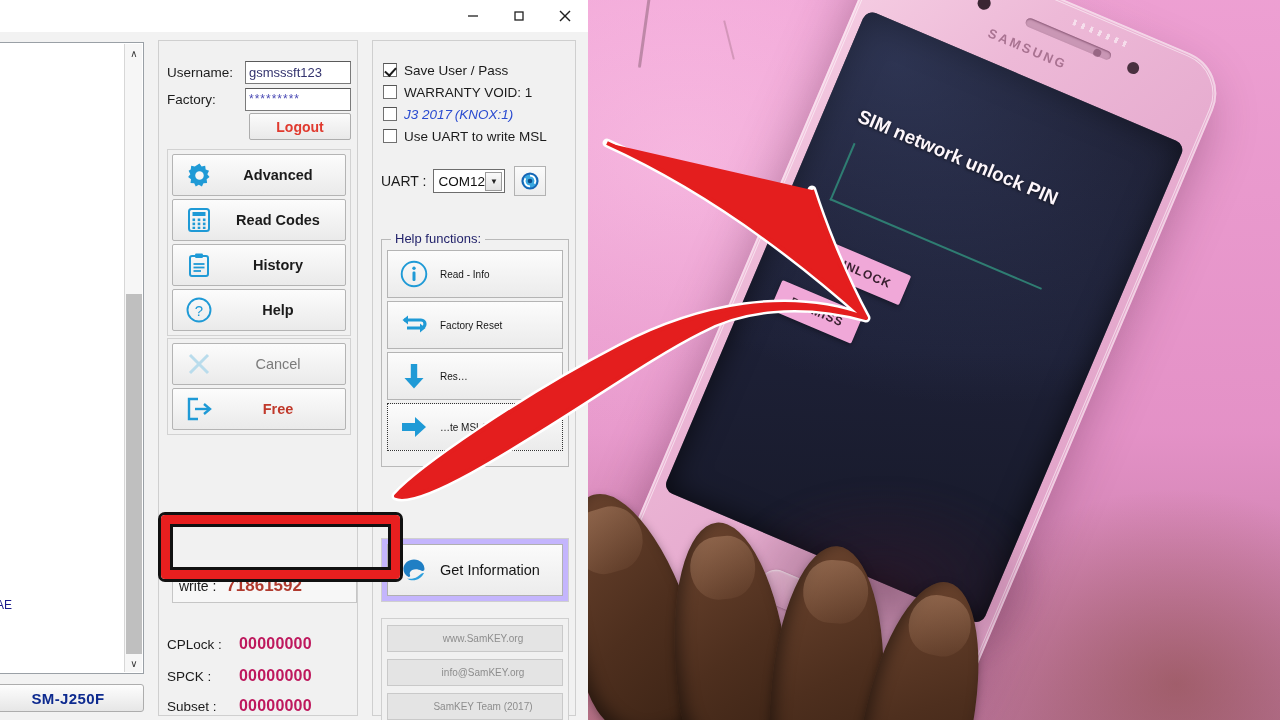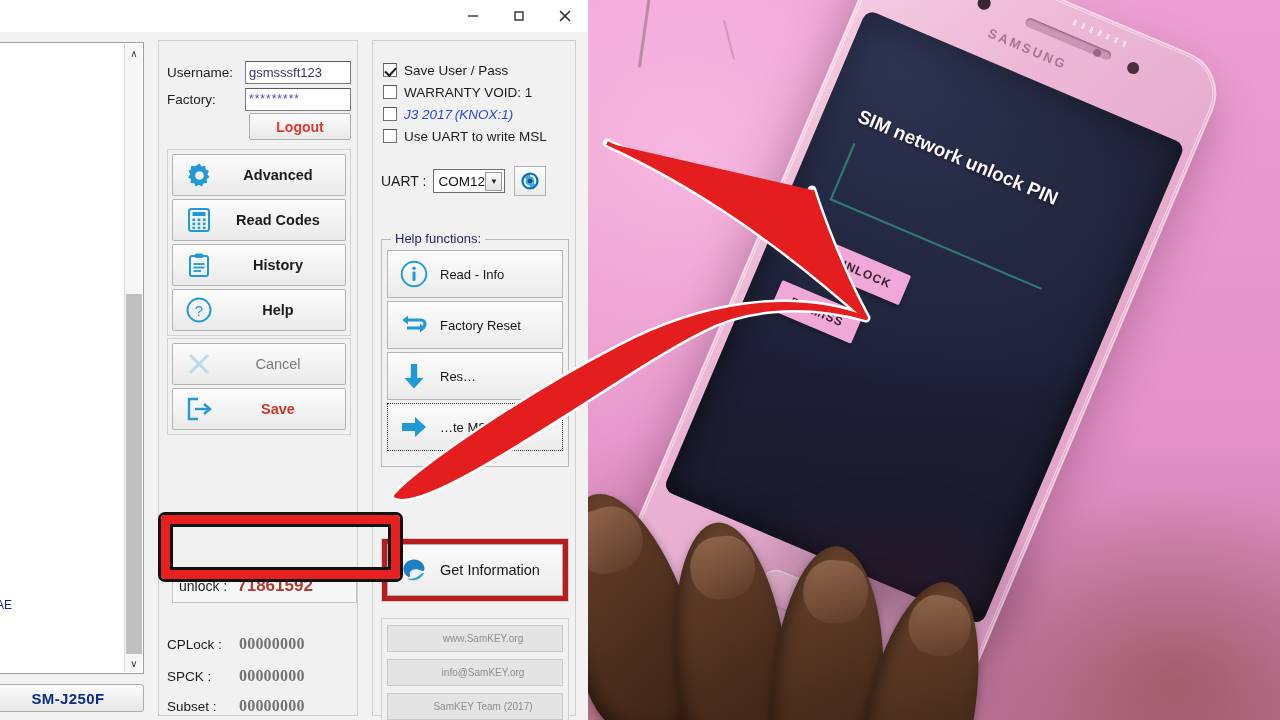--- a/index.html
+++ b/index.html
@@ -123,21 +123,21 @@
     position:absolute; left:161px; top:515px; width:239px; height:64px;
     border:9px solid #e81f1f; border-radius:4px;
     box-shadow: 0 0 0 3px #111, inset 0 0 0 3px #111;
     pointer-events:none;
   }
   .val-row {
     position:absolute; left:8px; width:184px; height:26px;
     display:flex; align-items:center;
   }
   .val-row .k { width:72px; font-size:13.5px; color:#1b1b1b; }
-  .val-row .v { font-size:16px; font-weight:bold; color:#737373; letter-spacing:.2px;font-family:Liberation Serif, serif; }
+  .val-row .v { font-size:16px; font-weight:bold; color:#be185d; letter-spacing:.2px; }
 
   
   .col-right {
     position:absolute; left:372px; top:40px; width:204px; height:676px;
     background:#f1f1f1; border:1px solid #cfcfcf;
   }
   .chk-row { display:flex; align-items:center; height:22px; }
   .chk {
     width:14px; height:14px; background:#ffffff;
     border:1px solid #707070; border-top-color:#555;
@@ -182,25 +182,25 @@
     padding:0 4px; font-size:13px; color:#23236b;
   }
   .fs-body { position:absolute; left:5px; top:10px; right:5px; }
   .fbtn {
     display:flex; align-items:center; height:48px; width:100%;
     background:linear-gradient(#fcfcfc,#ebebeb);
     border:1px solid #b4b4b4; margin-bottom:3px;
   }
   .fbtn.focus { border:1px dotted #333; }
   .fbtn .ico { width:52px; display:flex; align-items:center; justify-content:center; }
-  .fbtn .lbl { flex:1; font-size:13px; color:#161616; }
+  .fbtn .lbl { flex:1; font-size:10px; color:#161616; }
 
   .getinfo-wrap {
     position:absolute; left:8px; top:497px; width:188px; height:64px;
-    background:#b91c1c; border:1px solid #cfcfcf; padding:5px;
+    background:#c4b5fd; border:1px solid #cfcfcf; padding:5px;
   }
   .getinfo {
     width:100%; height:52px;
     background:linear-gradient(#fbfbfb,#ececec); border:1px solid #b0b0b0;
     display:flex; align-items:center;
   }
   .getinfo .ico { width:52px; display:flex; align-items:center; justify-content:center; }
   .getinfo .lbl { flex:1; font-size:14.5px; color:#161616; }
 
   .links-wrap {
@@ -471,26 +471,26 @@
           <span class="lbl">Cancel</span>
         </div>
         <div class="wbtn danger">
           <span class="ico">
             <svg width="28" height="26" viewBox="0 0 28 26">
               <path d="M13 3 H4 V23 H13" fill="none" stroke="#1f9ad6" stroke-width="2.4"></path>
               <line x1="10" y1="13" x2="24" y2="13" stroke="#1f9ad6" stroke-width="2.4"></line>
               <path d="M19 8 L25 13 L19 18" fill="none" stroke="#1f9ad6" stroke-width="2.4"></path>
             </svg>
           </span>
-          <span class="lbl">Save</span>
+          <span class="lbl">Free</span>
         </div>
       </div>
 
       <div class="net-row">
-        <span class="k">unlock :</span>
+        <span class="k">write :</span>
         <span class="v">71861592</span>
       </div>
 
       <div class="val-row" style="top:590px">
         <span class="k">CPLock :</span>
         <span class="v">00000000</span>
       </div>
       <div class="val-row" style="top:622px">
         <span class="k">SPCK :</span>
         <span class="v">00000000</span>

